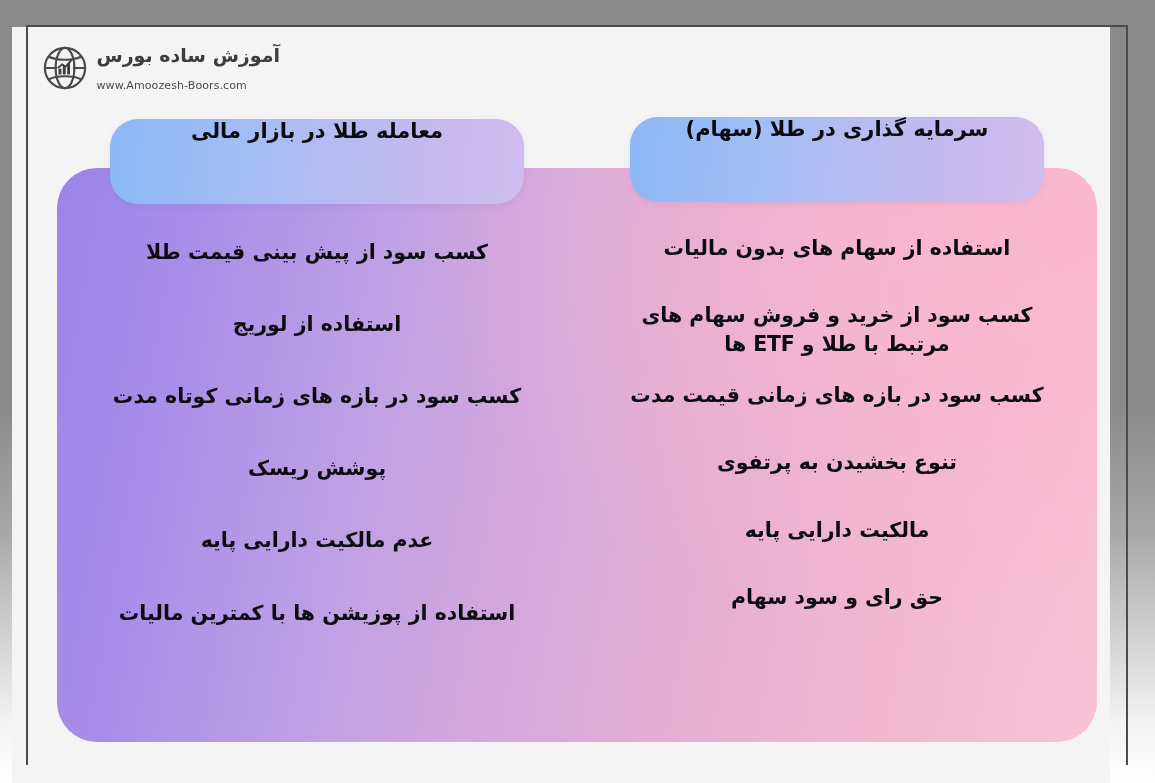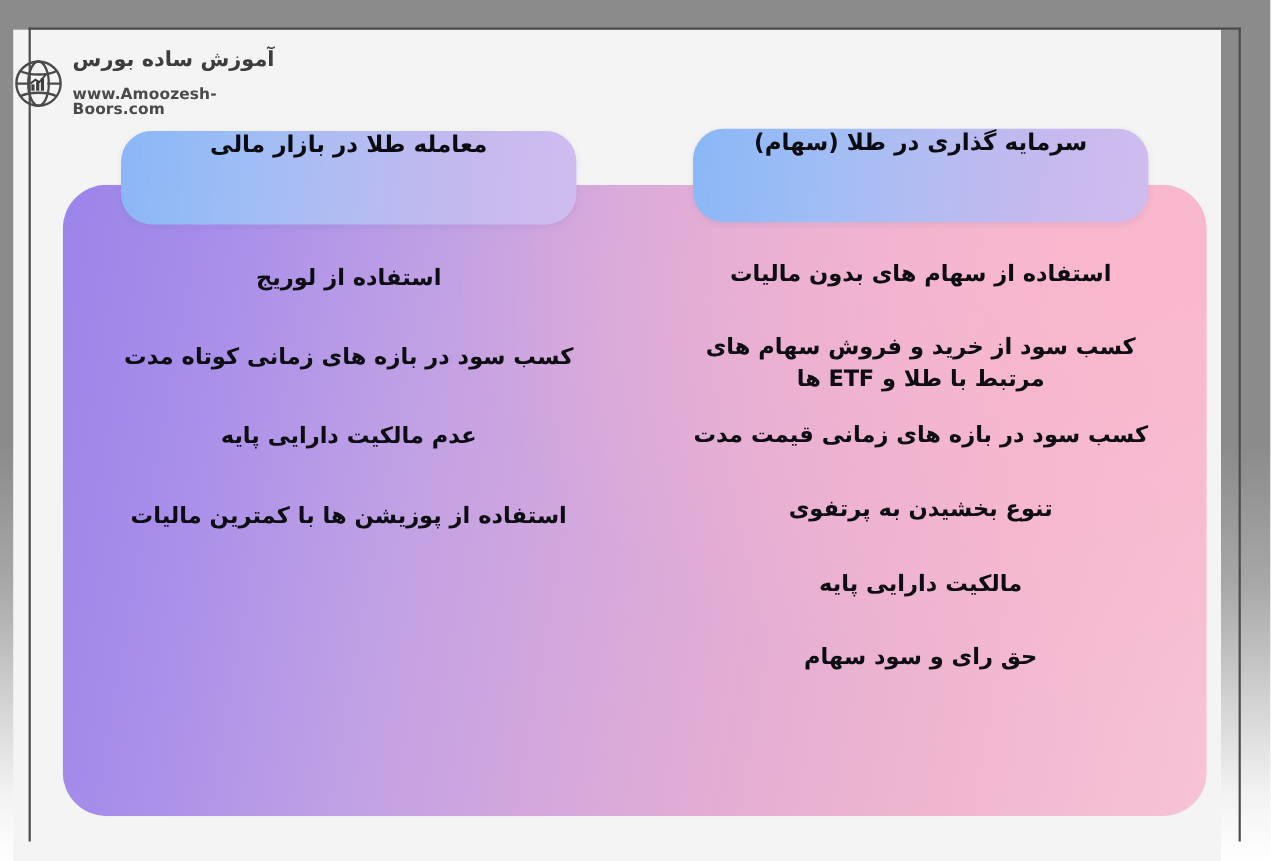--- a/index.html
+++ b/index.html
@@ -73,22 +73,22 @@
     line-height: 1;
   }
   .logo-title {
     font-size: 19px;
     font-weight: 700;
     color: #3d3d3d;
     direction: rtl;
     letter-spacing: -0.4px;
   }
   .logo-url {
-    font-size: 14px;
-    font-weight: 700;
+    font-size: 11px;
+    font-weight: 400;
     color: #4a4a4a;
     margin-top: 15px;
     letter-spacing: 0.1px;
   }
 
   
   .compare-card {
     position: absolute;
     left: 45px;      
     top: 141px;      
@@ -205,22 +205,24 @@
 
     <div class="compare-card"></div>
 
     <div class="columns">
 
       <div class="column col-right">
         <div class="pill pill-right">
           <span class="pill-label">معامله طلا در بازار مالی</span>
         </div>
         <ul class="feature-list">
+          <li class="feature-item">کسب سود از پیش بینی قیمت طلا</li>
           <li class="feature-item">استفاده از لوریج</li>
           <li class="feature-item">کسب سود در بازه های زمانی کوتاه مدت</li>
+          <li class="feature-item">پوشش ریسک</li>
           <li class="feature-item">عدم مالکیت دارایی پایه</li>
           <li class="feature-item">استفاده از پوزیشن ها با کمترین مالیات</li>
         </ul>
       </div>
 
       <div class="column col-left">
         <div class="pill pill-left">
           <span class="pill-label">سرمایه گذاری در طلا (سهام)</span>
         </div>
         <ul class="feature-list">

